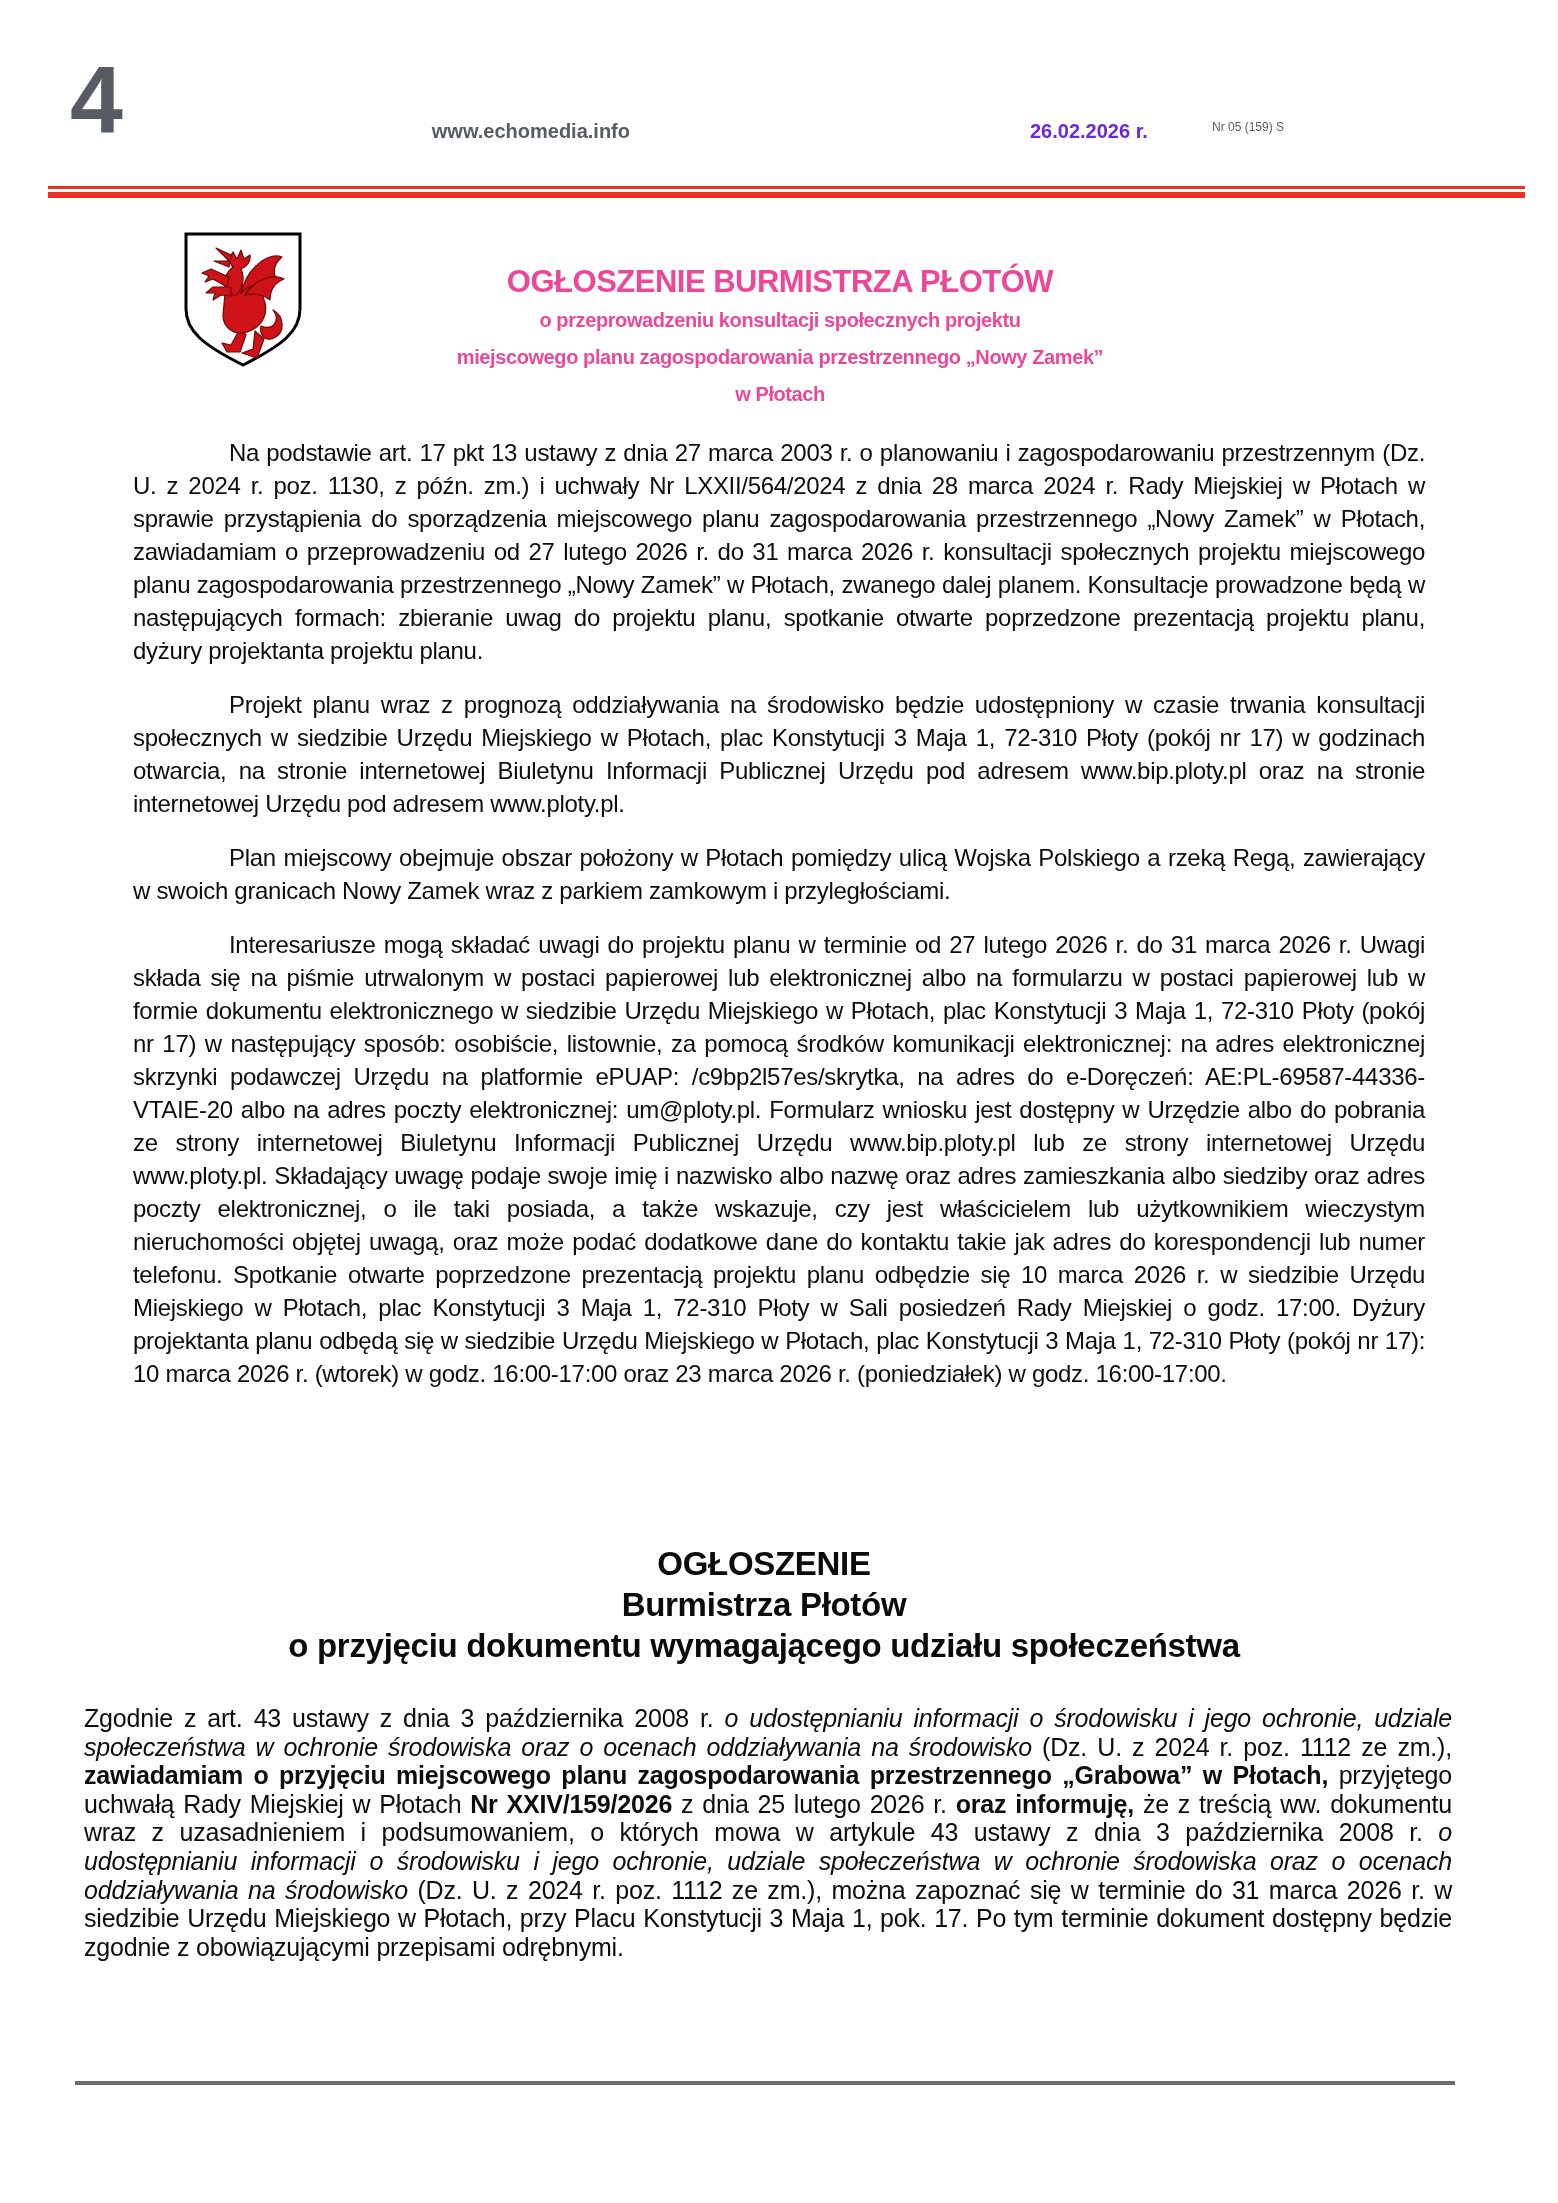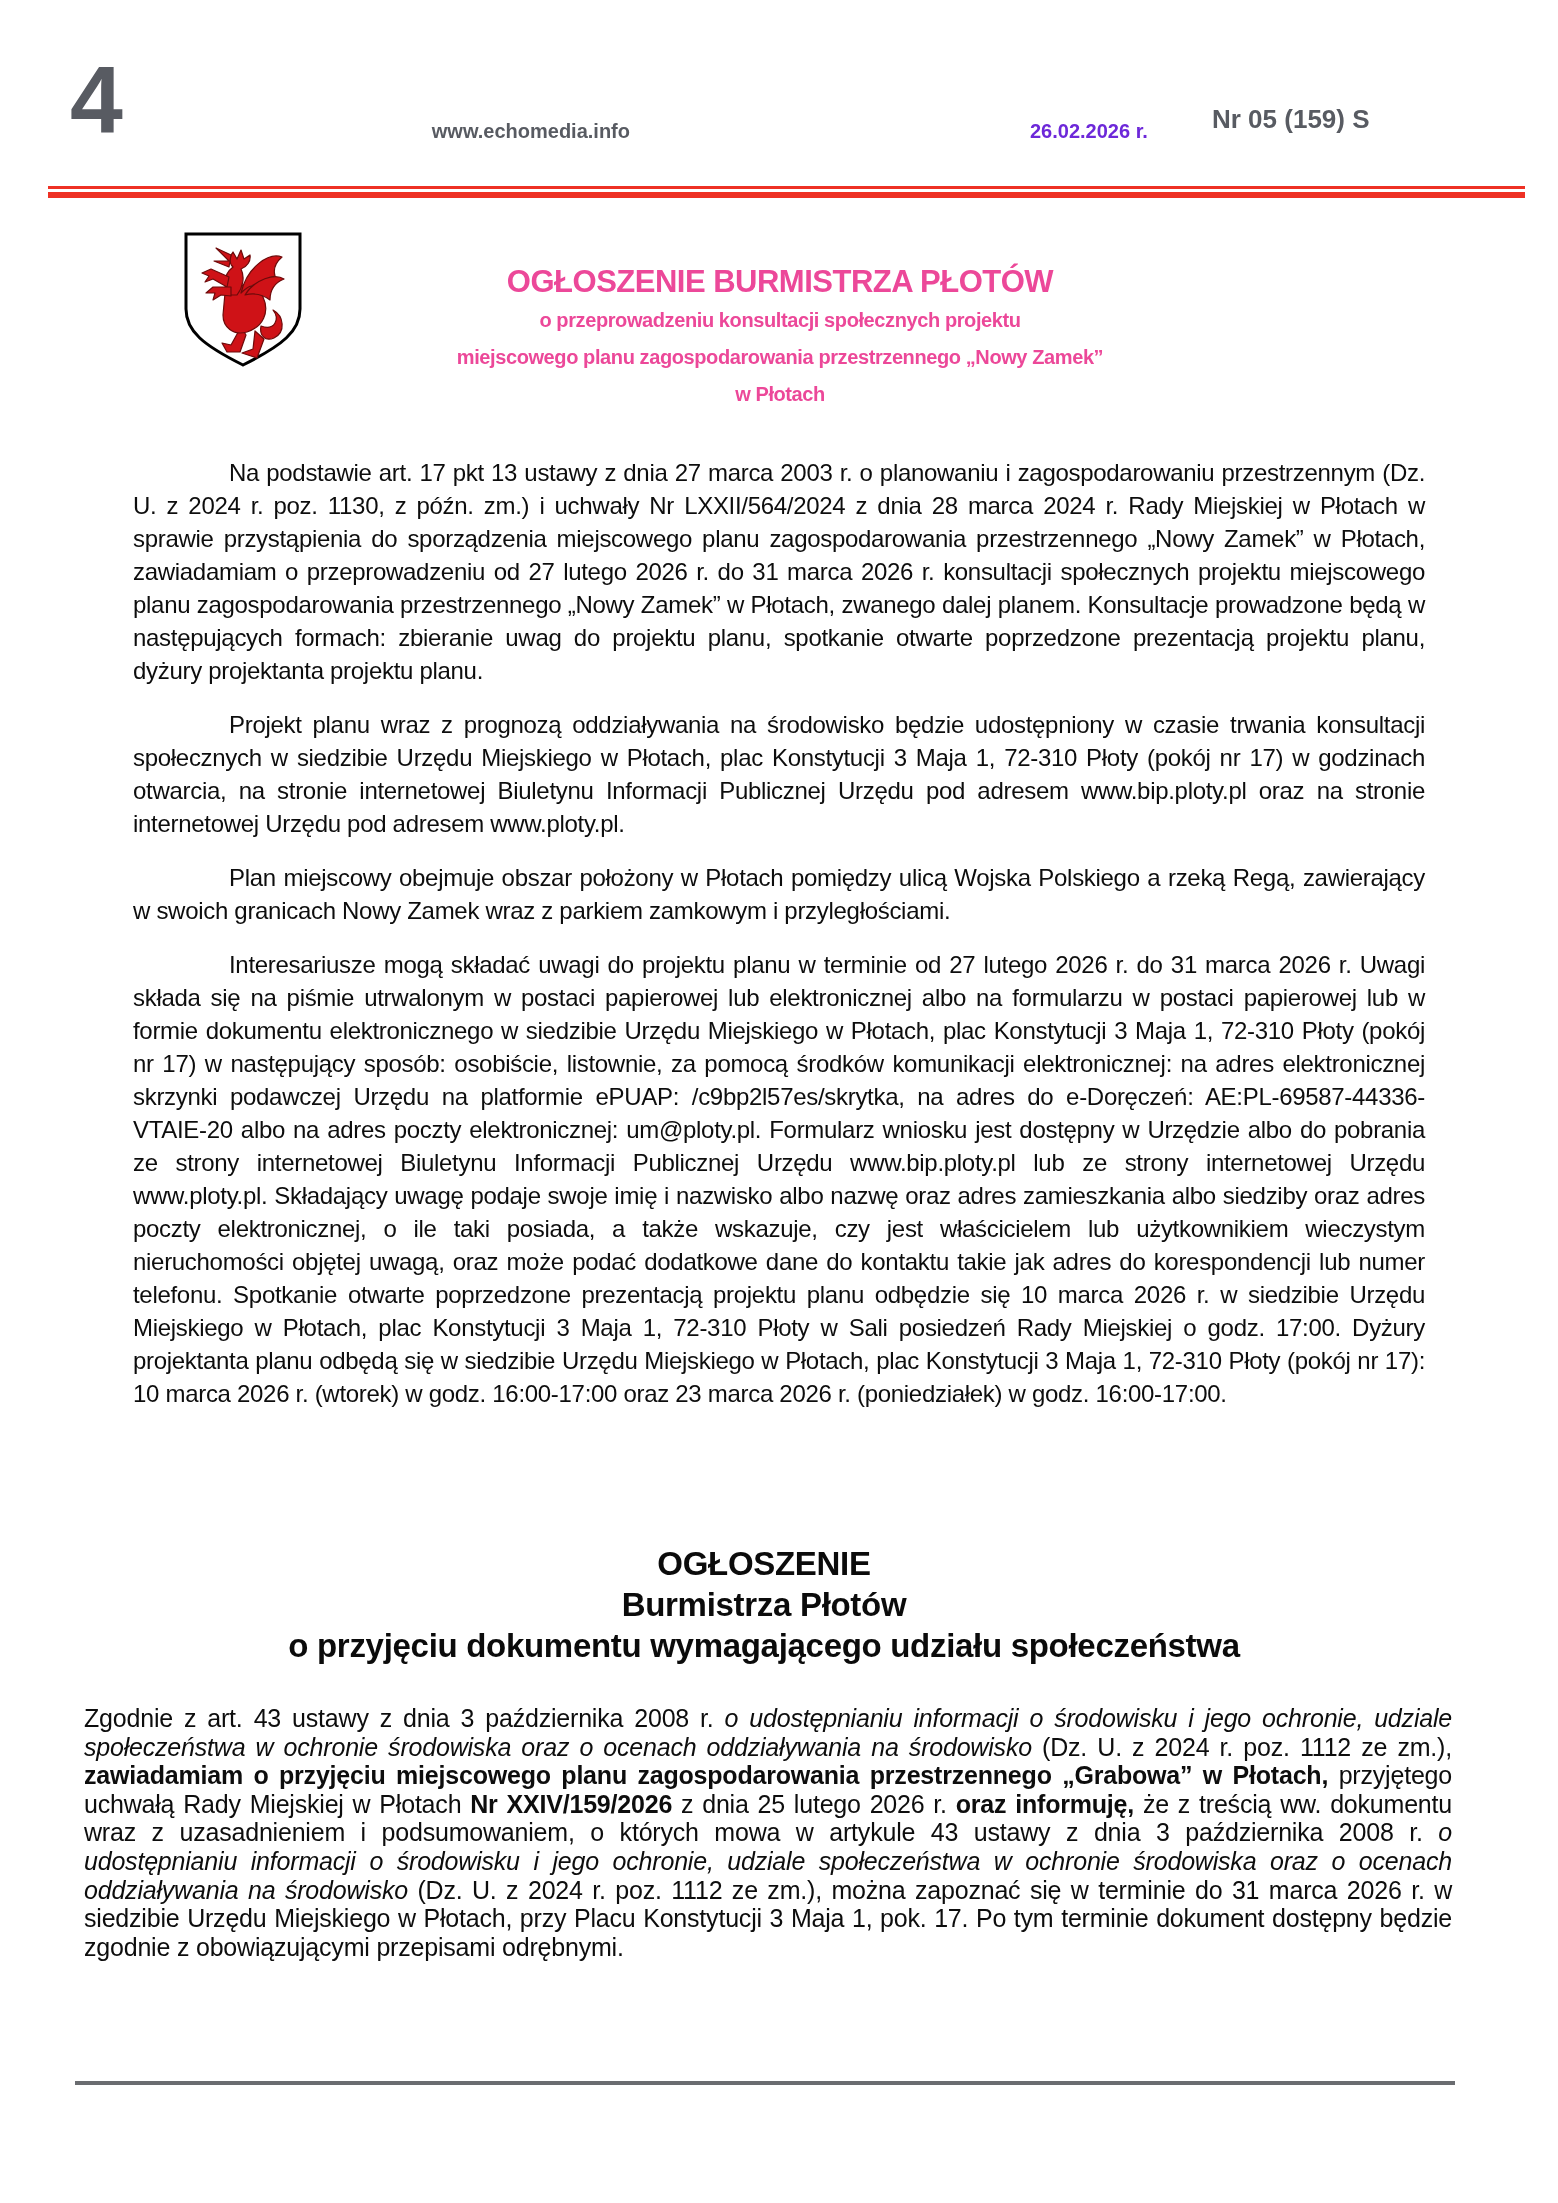--- a/index.html
+++ b/index.html
@@ -19,41 +19,41 @@
   }
   .hdr-site{
     position:absolute;left:330px;top:120px;width:300px;
     font-size:20px;font-weight:700;color:#585b62;text-align:right;
   }
   .hdr-date{
     position:absolute;left:1030px;top:120px;
     font-size:20px;font-weight:700;color:#6d28d9;
   }
   .hdr-issue{
-    position:absolute;left:1212px;top:104px;
-    font-size:26px;font-weight:700;color:#585b62;
+    position:absolute;left:1212px;top:120px;
+    font-size:12px;font-weight:400;color:#585b62;
   }
   
   .red-rule{position:absolute;left:48px;top:186px;width:1477px;}
   .red-rule .thin{height:3px;background:#ee3124;}
   .red-rule .gap{height:3px;background:#ffffff;}
   .red-rule .thick{height:6px;background:#ee3124;}
   
   .arms{position:absolute;left:183px;top:231px;width:120px;height:138px;}
   .arms svg{display:block;width:100%;height:100%;}
   
   .a1-head{
     position:absolute;left:260px;top:262px;width:1040px;
     text-align:center;font-weight:700;color:#ec4899;
   }
   .a1-title{font-size:31px;letter-spacing:-0.5px;line-height:40px;}
   .a1-sub{font-size:20px;letter-spacing:-0.4px;line-height:37px;}
   
   .a1-body{
-    position:absolute;left:133px;top:456px;width:1292px;
+    position:absolute;left:133px;top:436px;width:1292px;
     font-size:24px;line-height:33px;letter-spacing:-0.3px;
     text-align:justify;color:#0d0d0d;
   }
   .a1-body p{margin:0 0 21px 0;text-indent:96px;}
   
   .a2-head{
     position:absolute;left:80px;top:1543px;width:1368px;
     text-align:center;font-weight:700;color:#0b0b0b;
     font-size:33px;line-height:41px;letter-spacing:-0.3px;
   }

